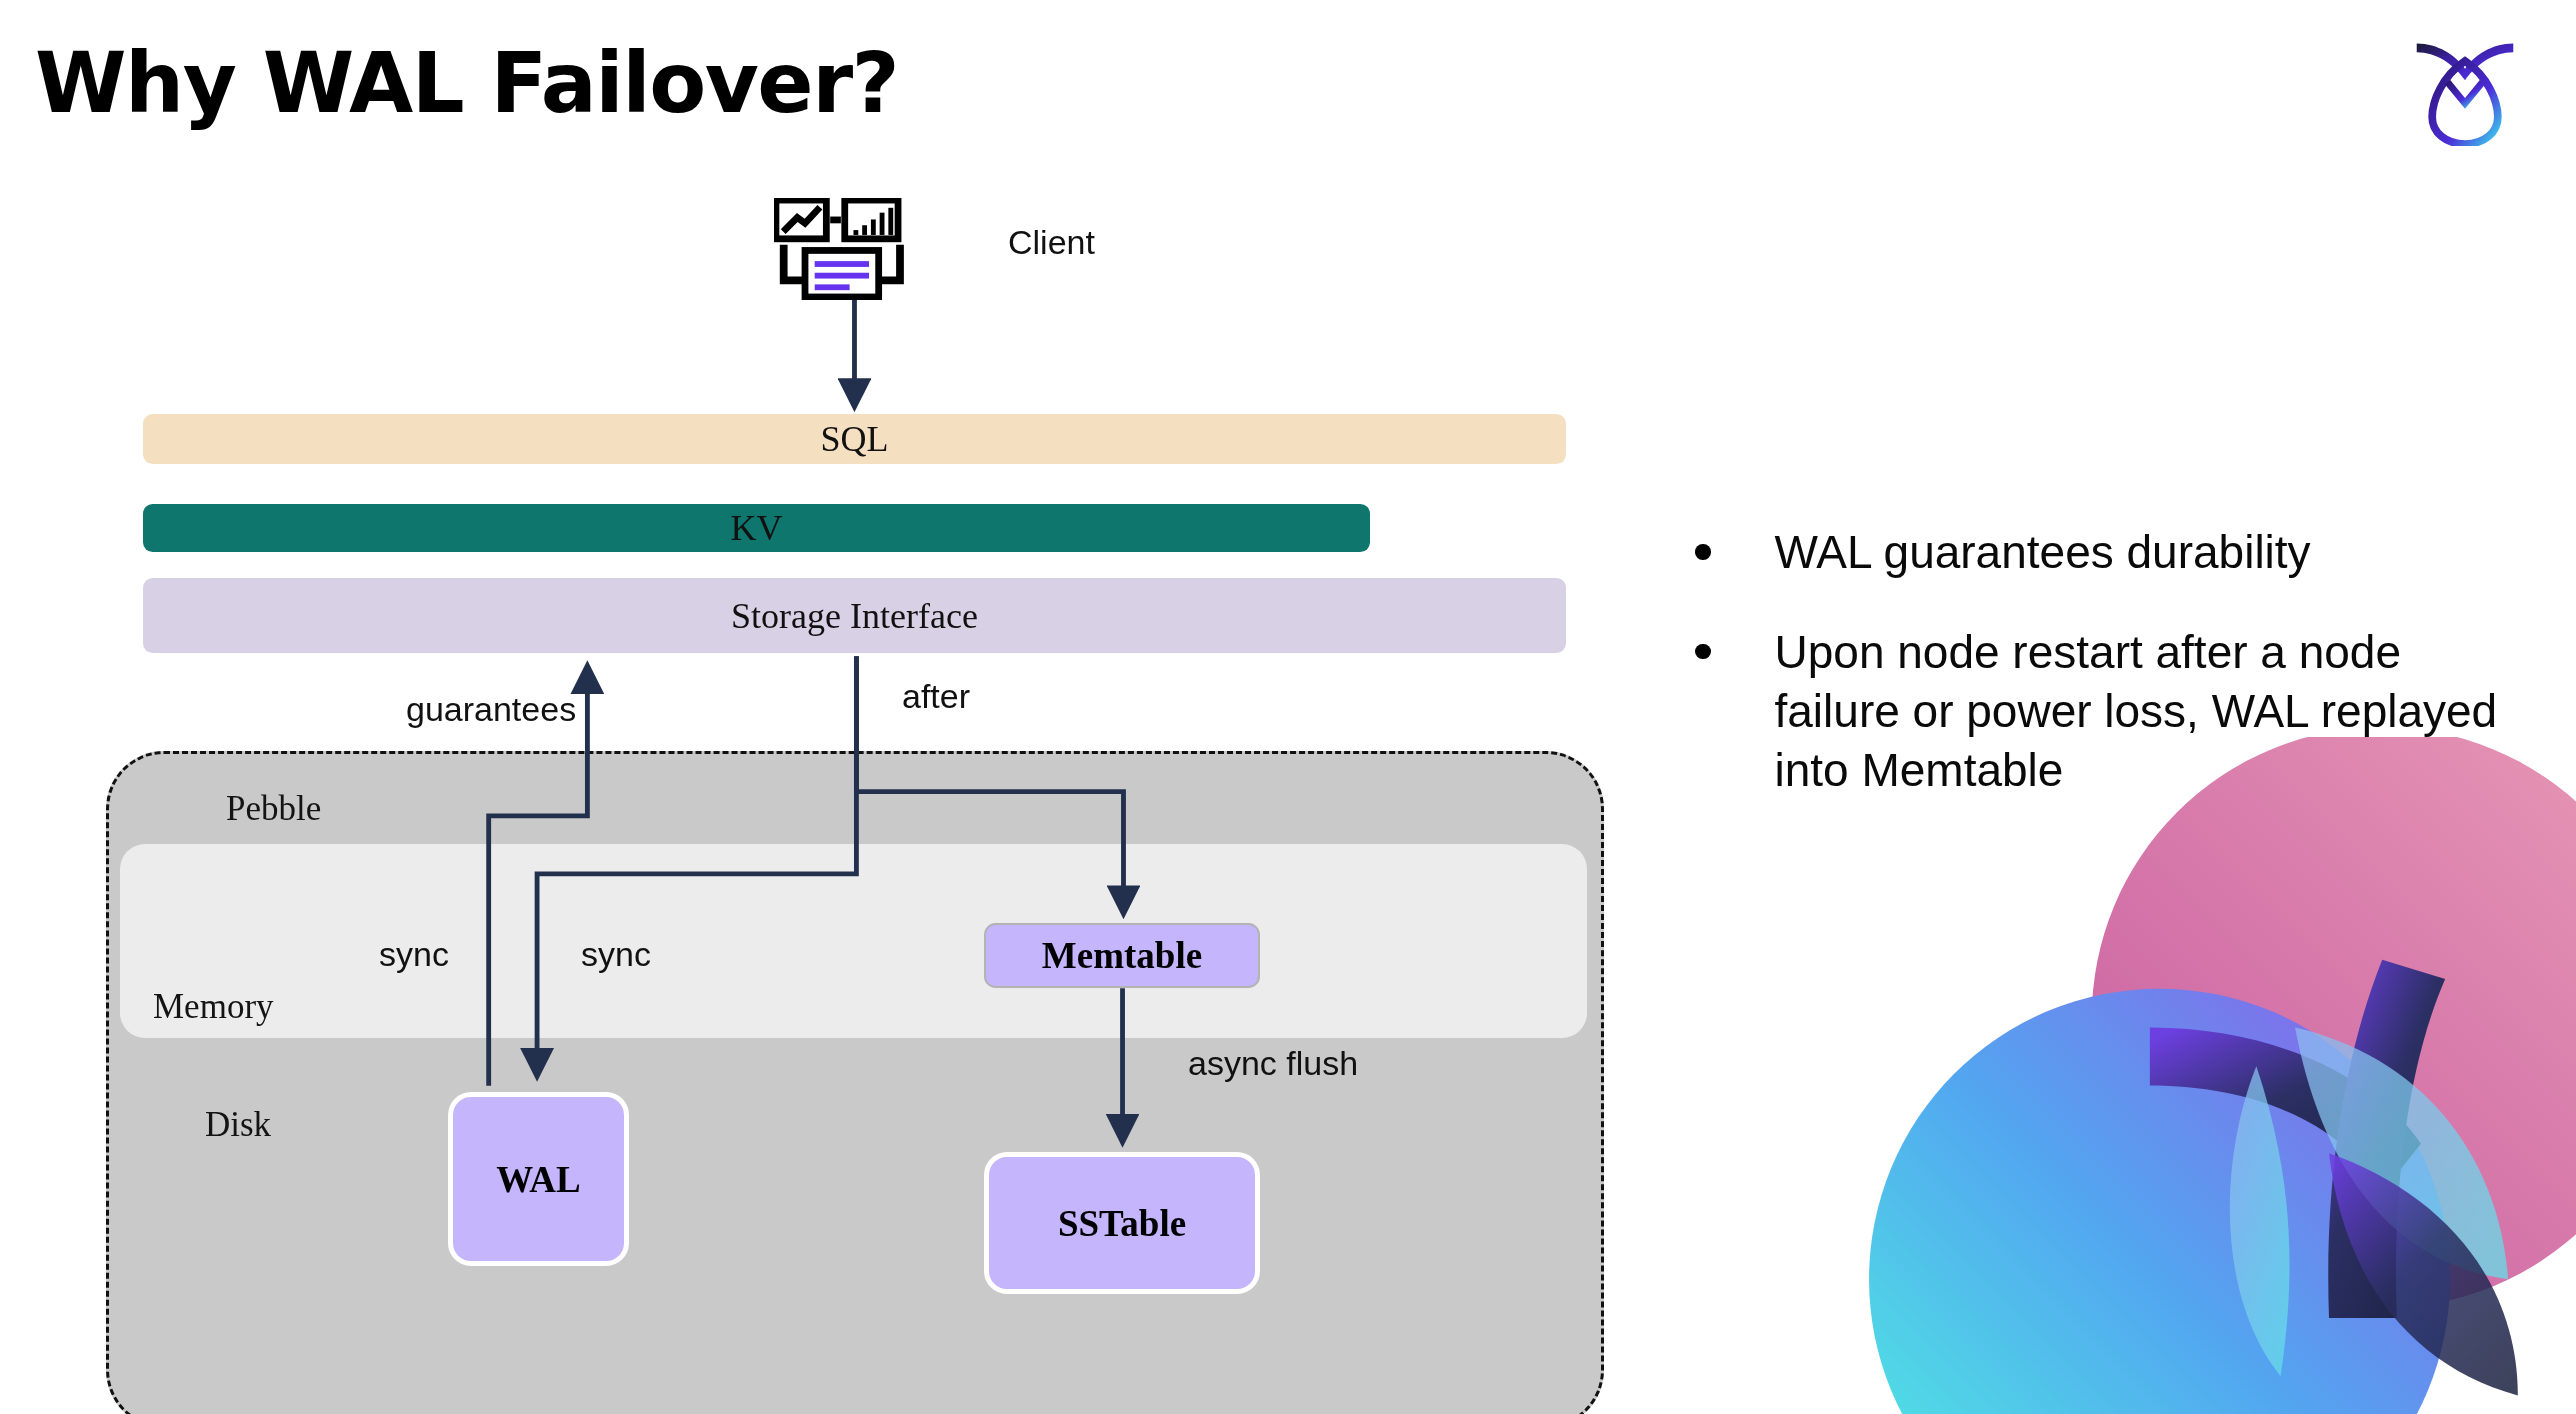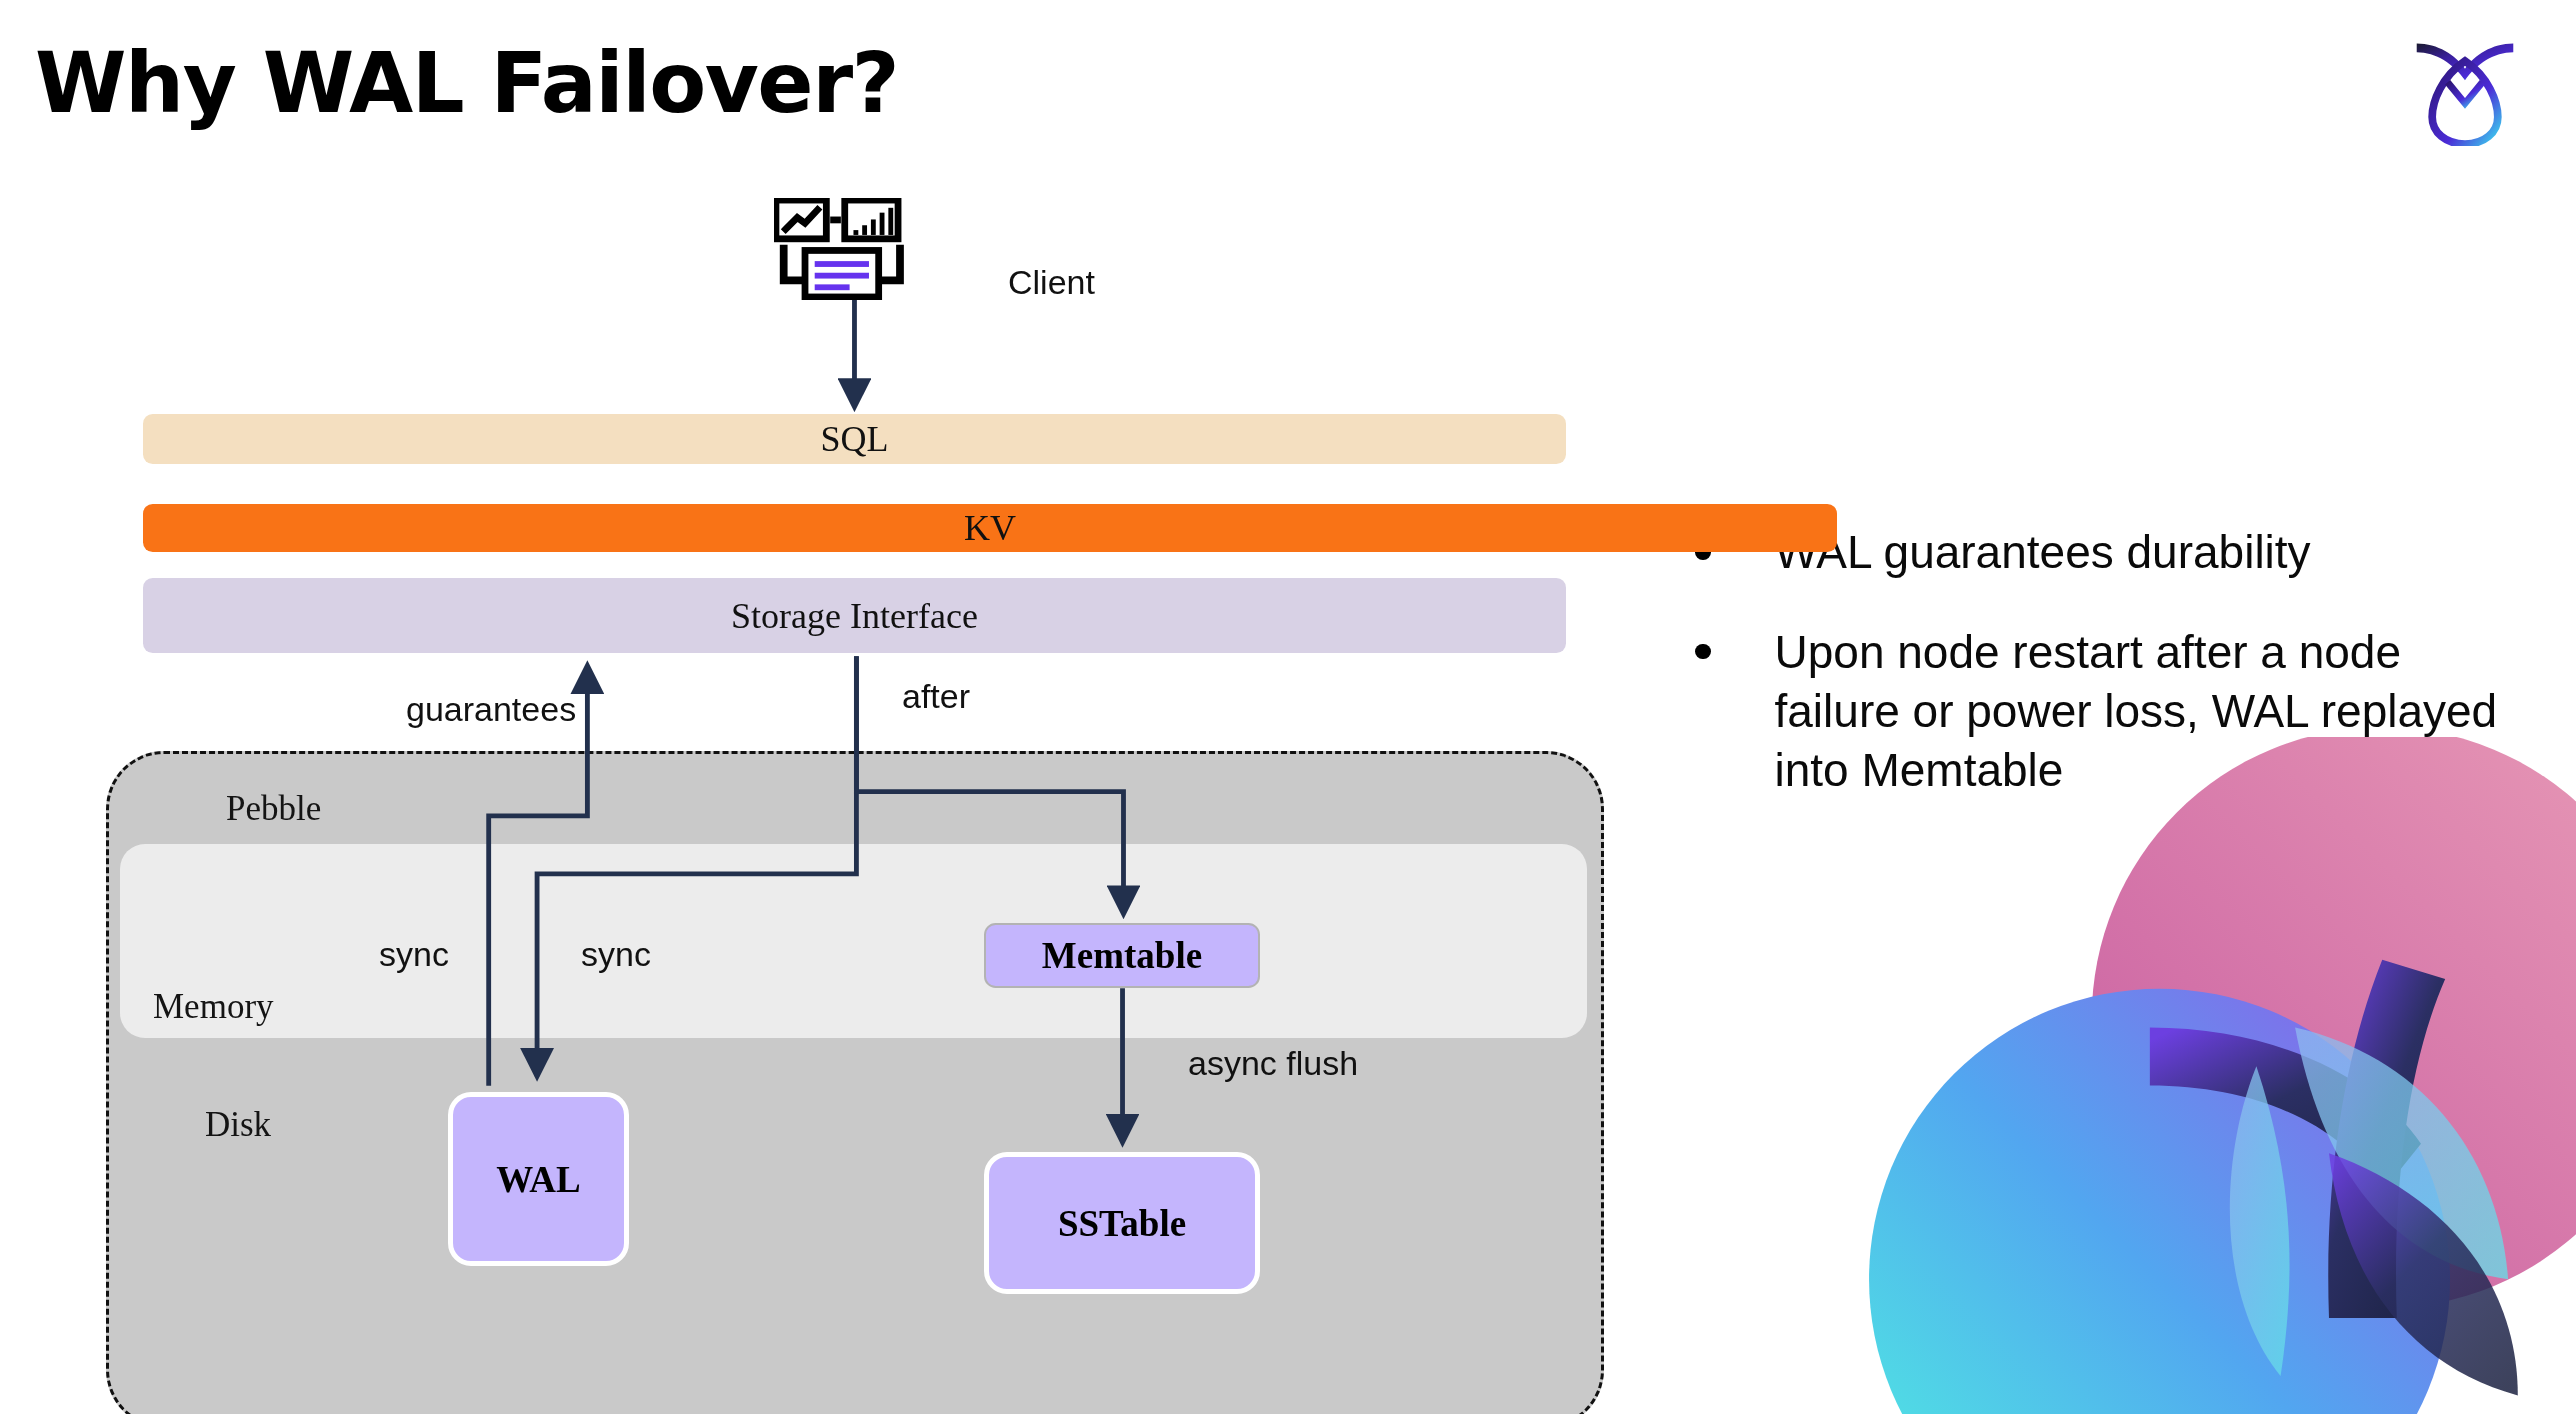--- a/index.html
+++ b/index.html
@@ -57,21 +57,21 @@
     border-radius: 9.7px;
     font-family: "Liberation Serif", serif;
     font-size: 36px;
     color: #111111;
     display: flex;
     align-items: center;
     justify-content: center;
   }
 
   #bar-sql   { left:143px; top:414px; width:1423px; height:50px; background:#f4dfc0; }
-  #bar-kv    { left:143px; top:504px; width:1694px; height:48px; background:#f97316; }
+  #bar-kv    { left:143px; top:504px; width:1227px; height:48px; background:#0f766e; }
   #bar-store { left:143px; top:578px; width:1423px; height:75px; background:#d8d1e5; }
 
   
   #pebble-box {
     position: absolute;
     left: 106px;
     top: 751px;
     width: 1498px;
     height: 677px;
     background: #c9c9c9;
@@ -136,21 +136,21 @@
     font-family: "Liberation Sans", sans-serif;
     font-size: 34px;
     color: #111111;
     white-space: nowrap;
   }
   #lbl-committed  { left: 406px; top: 690px; }
   #lbl-commit     { left: 902px; top: 677px; }
   #lbl-sync-left  { left: 379px; top: 935px; }
   #lbl-sync-right { left: 581px; top: 935px; }
   #lbl-asyncflush { left: 1188px; top: 1044px; }
-  #lbl-client     { left: 1008px; top: 223px; margin-top: 40px; }
+  #lbl-client     { left: 1008px; top: 223px; }
 
   
   #edges-under, #edges-over {
     position: absolute;
     left: 0; top: 0;
     width: 2576px; height: 1415px;
     pointer-events: none;
   }
   #edges-under { z-index: 1; }
   #edges-over  { z-index: 4; }

